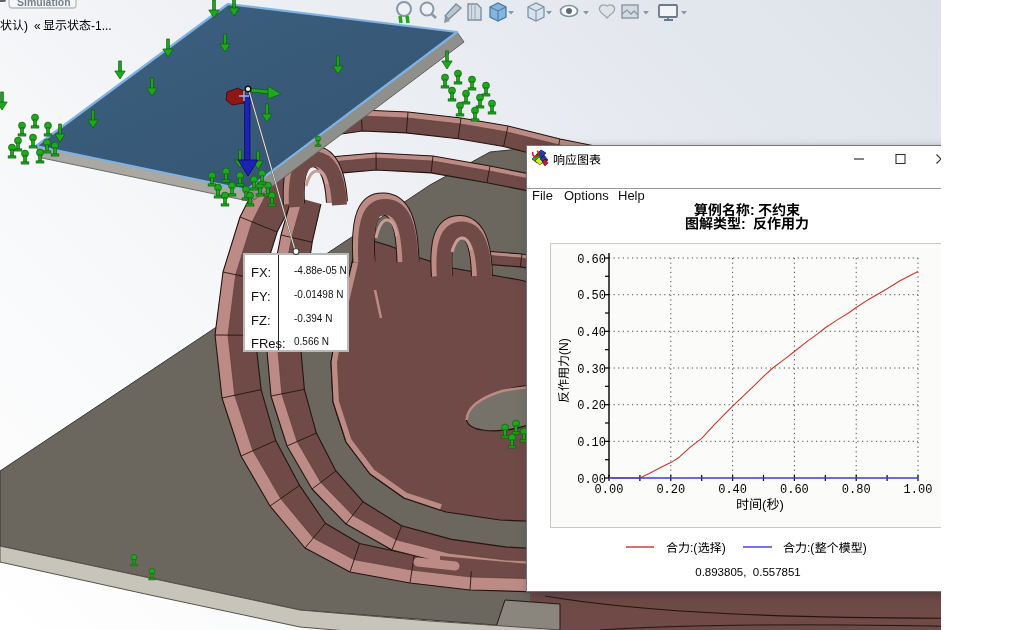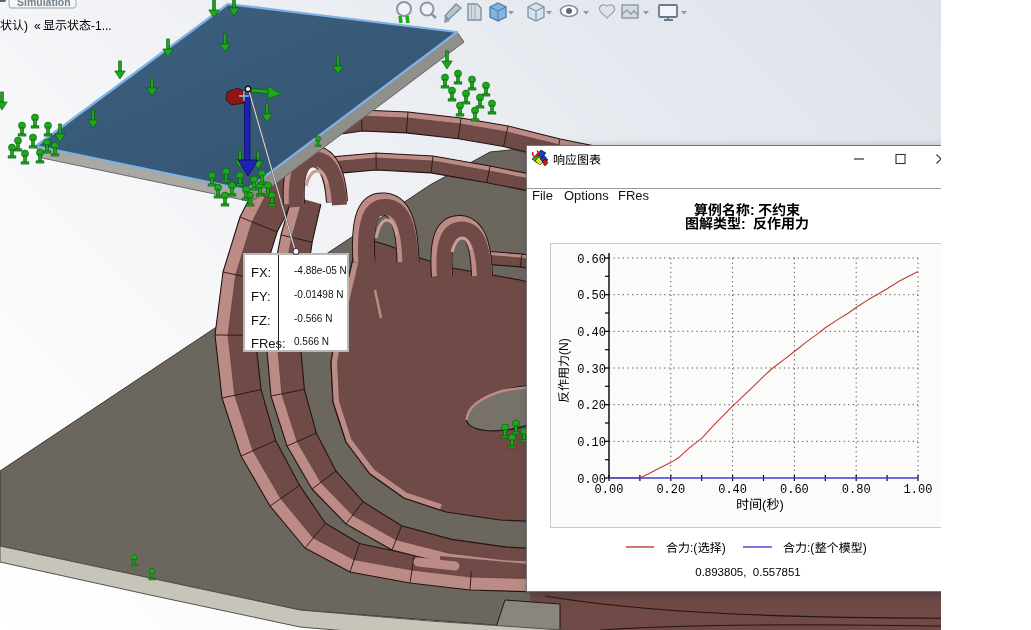--- a/index.html
+++ b/index.html
@@ -493,29 +493,29 @@
       <use href="#r6001" transform="translate(79.0,29.5) scale(0.012000,-0.012000)" fill="#000"></use>
       <text x="91.0" y="29.5" font-family="Liberation Sans" font-size="12" fill="#000">-1...</text>
 </svg>
 <div id="callout">
   <div class="div"></div>
   <span class="lbl" style="top:10px">FX:</span>
       <span class="val" style="top:10px">-4.88e-05 N</span>
   <span class="lbl" style="top:34px">FY:</span>
       <span class="val" style="top:34px">-0.01498 N</span>
   <span class="lbl" style="top:58px">FZ:</span>
-      <span class="val" style="top:58px">-0.566 N</span>
+      <span class="val" style="top:58px">-0.394 N</span>
   <span class="lbl" style="top:81px">FRes:</span>
       <span class="val" style="top:81px">0.566 N</span>
 </div>
 <div id="dlg">
   <div class="menu">
     <span style="left:5px">File</span>
         <span style="left:37px">Options</span>
-        <span style="left:91px">FRes</span>
+        <span style="left:91px">Help</span>
   </div>
   <div id="panel"></div>
 </div>
 <svg id="overlay" width="1031" height="630" viewBox="0 0 1031 630" style="position:absolute;left:0;top:0;pointer-events:none">
 <circle cx="296" cy="251.5" r="3" fill="#fff" stroke="#444" stroke-width="1.2"></circle>
       <g transform="translate(532,150)">
         <polygon points="4,5 9,0 14,3 9,8" fill="#1a3acc" stroke="#000" stroke-width="0.6"></polygon>
         <polygon points="0,9 5,4 10,8 5,13" fill="#27a827" stroke="#000" stroke-width="0.5"></polygon>
         <polygon points="3,11 7,7 12,11 8,15" fill="#e8e12a" stroke="#000" stroke-width="0.5"></polygon>
         <polygon points="8,9 12,5 16,10 12,13" fill="#1a3acc" stroke="#000" stroke-width="0.5"></polygon>

